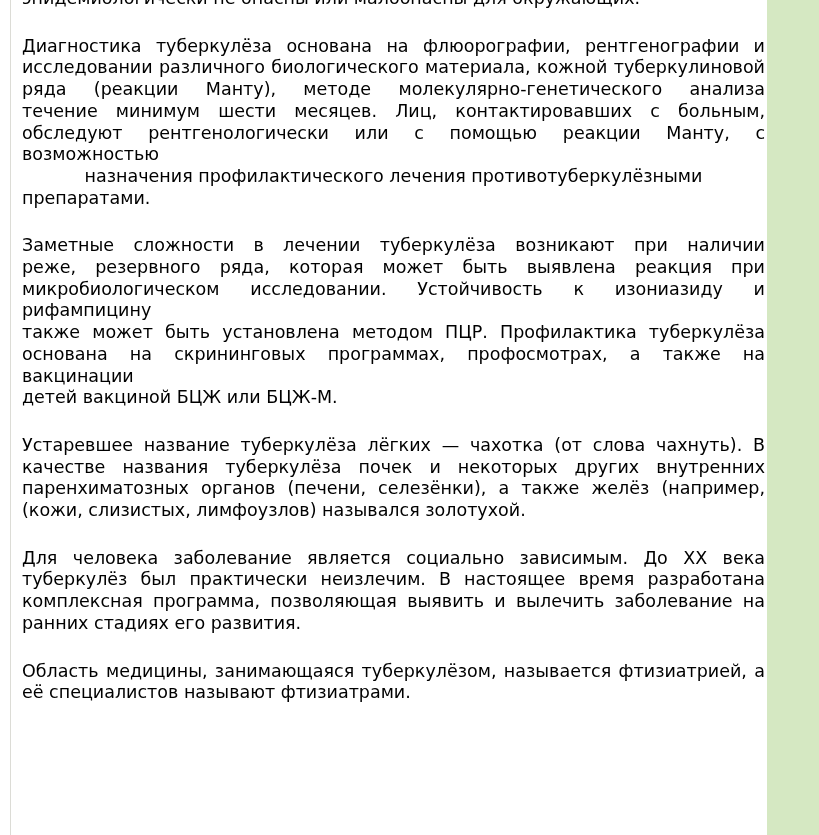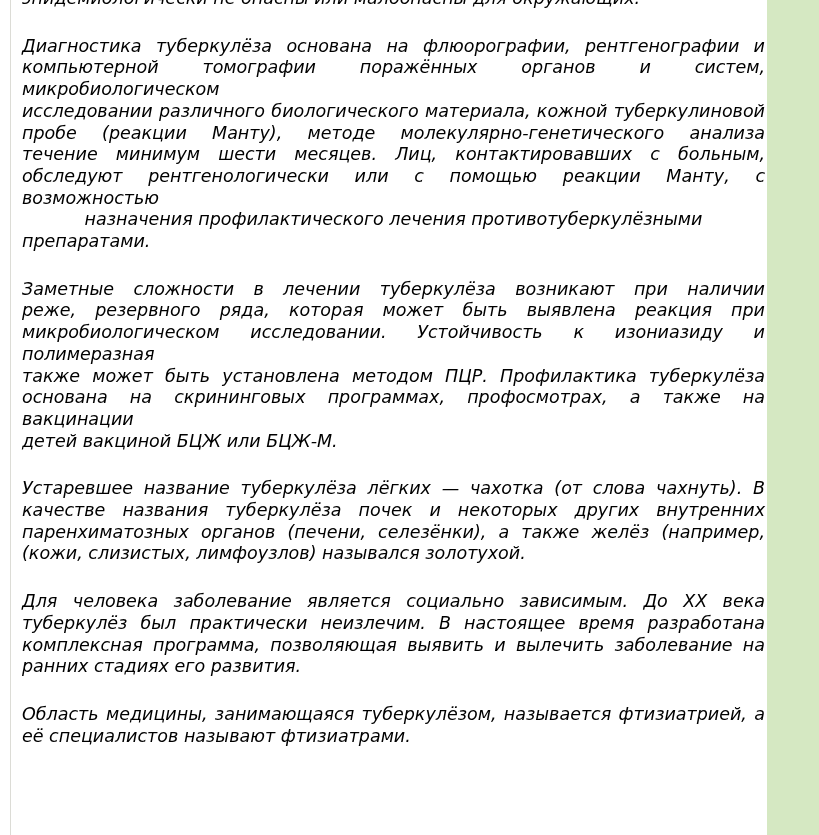--- a/index.html
+++ b/index.html
@@ -7,21 +7,20 @@
     padding: 0;
     background: #ffffff;
   }
   .page {
     position: relative;
     width: 819px;
     height: 835px;
     overflow: hidden;
     background: #ffffff;
     font-family: "DejaVu Sans", sans-serif;
-    font-style: italic;
   }
   .left-rule {
     position: absolute;
     left: 10px;
     top: 0;
     width: 1px;
     height: 835px;
     background: #dcdcd6;
   }
   .green-band {
@@ -62,31 +61,30 @@
 
 <div class="page">
   <div class="left-rule"></div>
   <div class="green-band"></div>
   <div class="content">
       <div class="para first">
         <div class="line last">эпидемиологически не опасны или малоопасны для окружающих.</div>
       </div>
       <div class="para">
         <div class="line">Диагностика туберкулёза основана на флюорографии, рентгенографии и</div>
-        <div class="line">компьютерной томографии поражённых органов и систем, микробиологическом</div>
         <div class="line">исследовании различного биологического материала, кожной туберкулиновой</div>
-        <div class="line">пробе (реакции Манту), методе молекулярно-генетического анализа</div>
+        <div class="line">ряда (реакции Манту), методе молекулярно-генетического анализа</div>
         <div class="line">течение минимум шести месяцев. Лиц, контактировавших с больным,</div>
         <div class="line">обследуют рентгенологически или с помощью реакции Манту, с возможностью</div>
         <div class="line last">назначения профилактического лечения противотуберкулёзными препаратами.</div>
       </div>
       <div class="para">
         <div class="line">Заметные сложности в лечении туберкулёза возникают при наличии</div>
         <div class="line">реже, резервного ряда, которая может быть выявлена реакция при</div>
-        <div class="line">микробиологическом исследовании. Устойчивость к изониазиду и полимеразная</div>
+        <div class="line">микробиологическом исследовании. Устойчивость к изониазиду и рифампицину</div>
         <div class="line">также может быть установлена методом ПЦР. Профилактика туберкулёза</div>
         <div class="line">основана на скрининговых программах, профосмотрах, а также на вакцинации</div>
         <div class="line last">детей вакциной БЦЖ или БЦЖ-М.</div>
       </div>
       <div class="para">
         <div class="line">Устаревшее название туберкулёза лёгких — чахотка (от слова чахнуть). В</div>
         <div class="line">качестве названия туберкулёза почек и некоторых других внутренних</div>
         <div class="line">паренхиматозных органов (печени, селезёнки), а также желёз (например,</div>
         <div class="line last">(кожи, слизистых, лимфоузлов) назывался золотухой.</div>
       </div>

